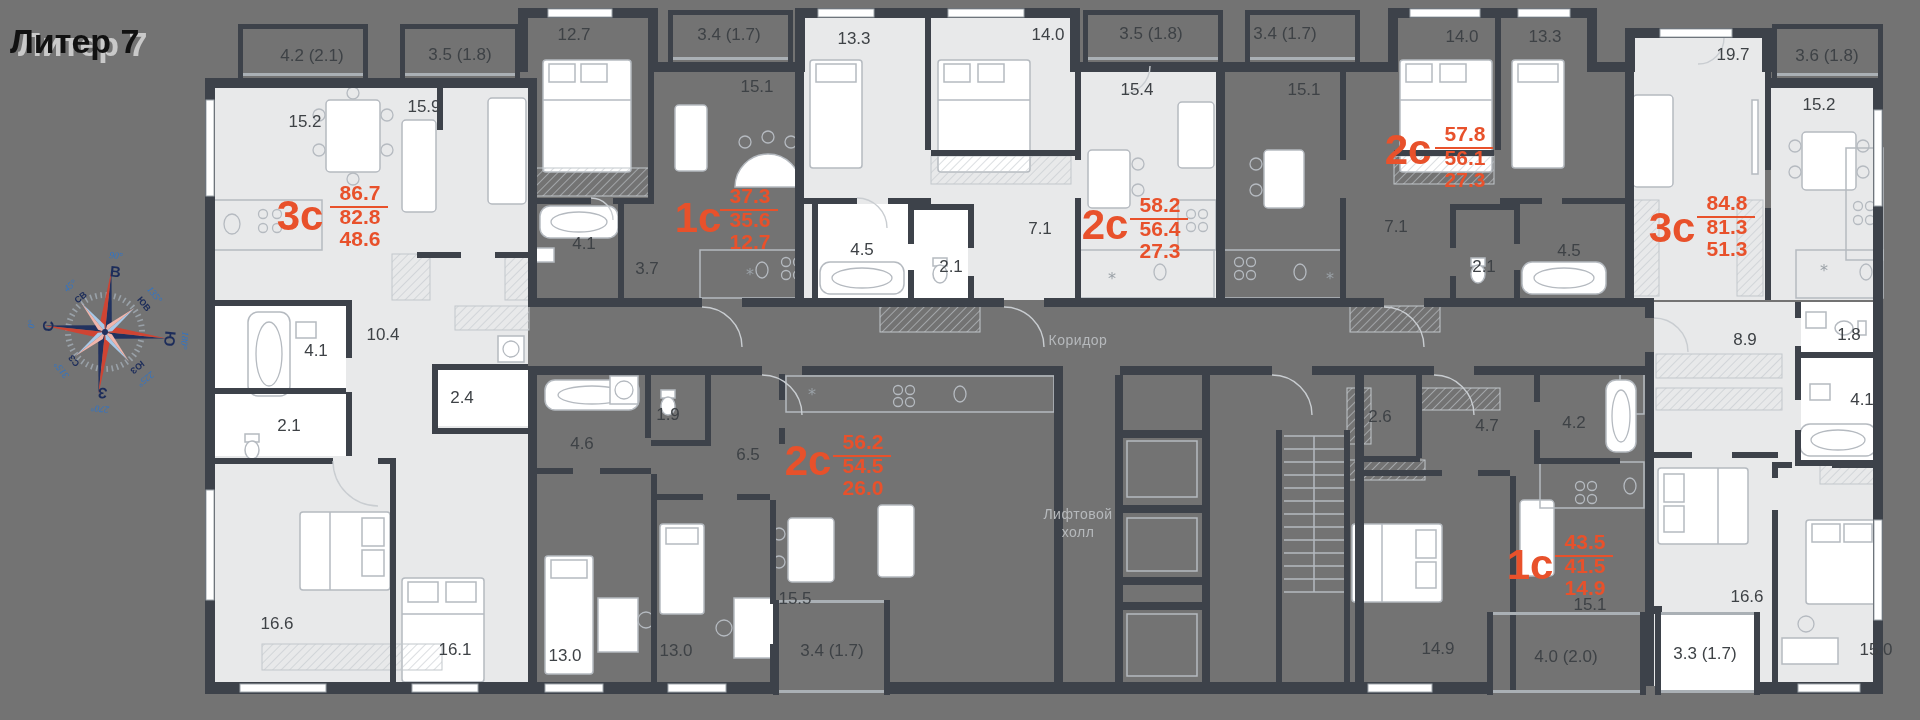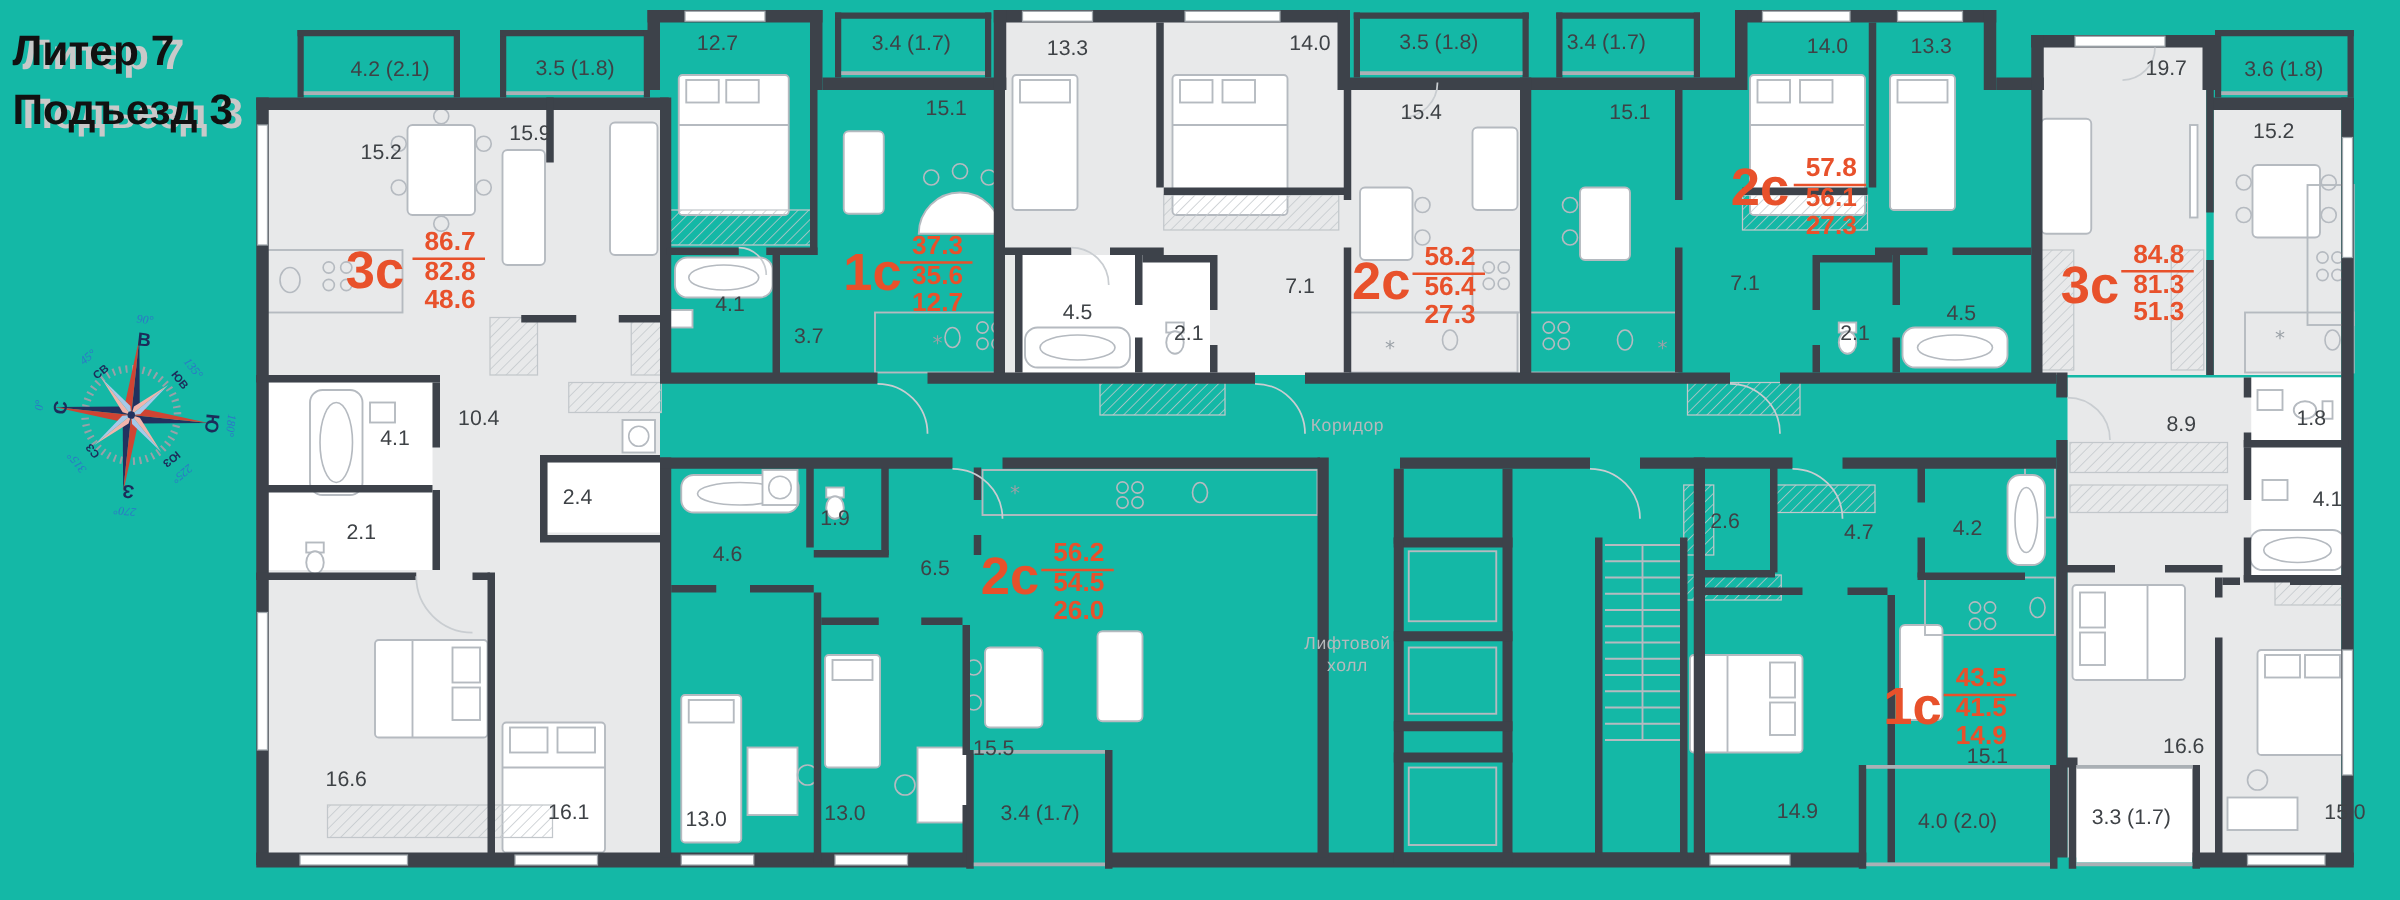--- a/index.html
+++ b/index.html
@@ -1,16 +1,16 @@
 <!DOCTYPE html>
 <html><head>
 <meta charset="utf-8">
 <style>
   html,body{margin:0;padding:0;background:#ffffff;}
-  .stage{position:relative;width:1920px;height:720px;background:#14b8a6;overflow:hidden;
+  .stage{position:relative;width:1920px;height:720px;background:#737373;overflow:hidden;
          font-family:"Liberation Sans",sans-serif;}
   .hdr{position:absolute;left:10px;top:18px;z-index:5;}
   .hdr div{font:700 34px/47px "Liberation Sans",sans-serif;color:#111;
            text-shadow:8px 3px 0 #c9c9c9;white-space:nowrap;}
   svg text{user-select:none;}
   .w{fill:#3d424a;}
   .gz{fill:#e8e9ea;}
   .wz{fill:#ffffff;}
   .win{fill:#ffffff;stroke:#9fa6ab;stroke-width:1;}
   .glz{fill:#aab0b5;}
@@ -31,21 +31,20 @@
   .cmp-d{font:italic 9.5px "Liberation Serif",serif;fill:#2e74c8;text-anchor:middle;}
   .ring{fill:none;stroke:#99a1a8;stroke-width:6;stroke-dasharray:1.6 3.6;}
 </style>
 </head>
 <body>
 
 <div class="stage">
 
   <div class="hdr">
     <div>Литер 7</div>
-    <div>Подъезд 3</div>
   </div>
 
   <svg id="plan" width="1920" height="720" viewBox="0 0 1920 720" xmlns="http://www.w3.org/2000/svg">
     <defs>
       <pattern id="hatch" width="6" height="6" patternUnits="userSpaceOnUse" patternTransform="rotate(45)">
         <line x1="0" y1="0" x2="0" y2="6" stroke="#c3c8cc" stroke-width="1.2"></line>
       </pattern>
       <g id="armL">
         <polygon points="105,270 111,324 105,332" fill="#22325f"></polygon>
         <polygon points="105,270 99,324 105,332" fill="#cf4433"></polygon>

